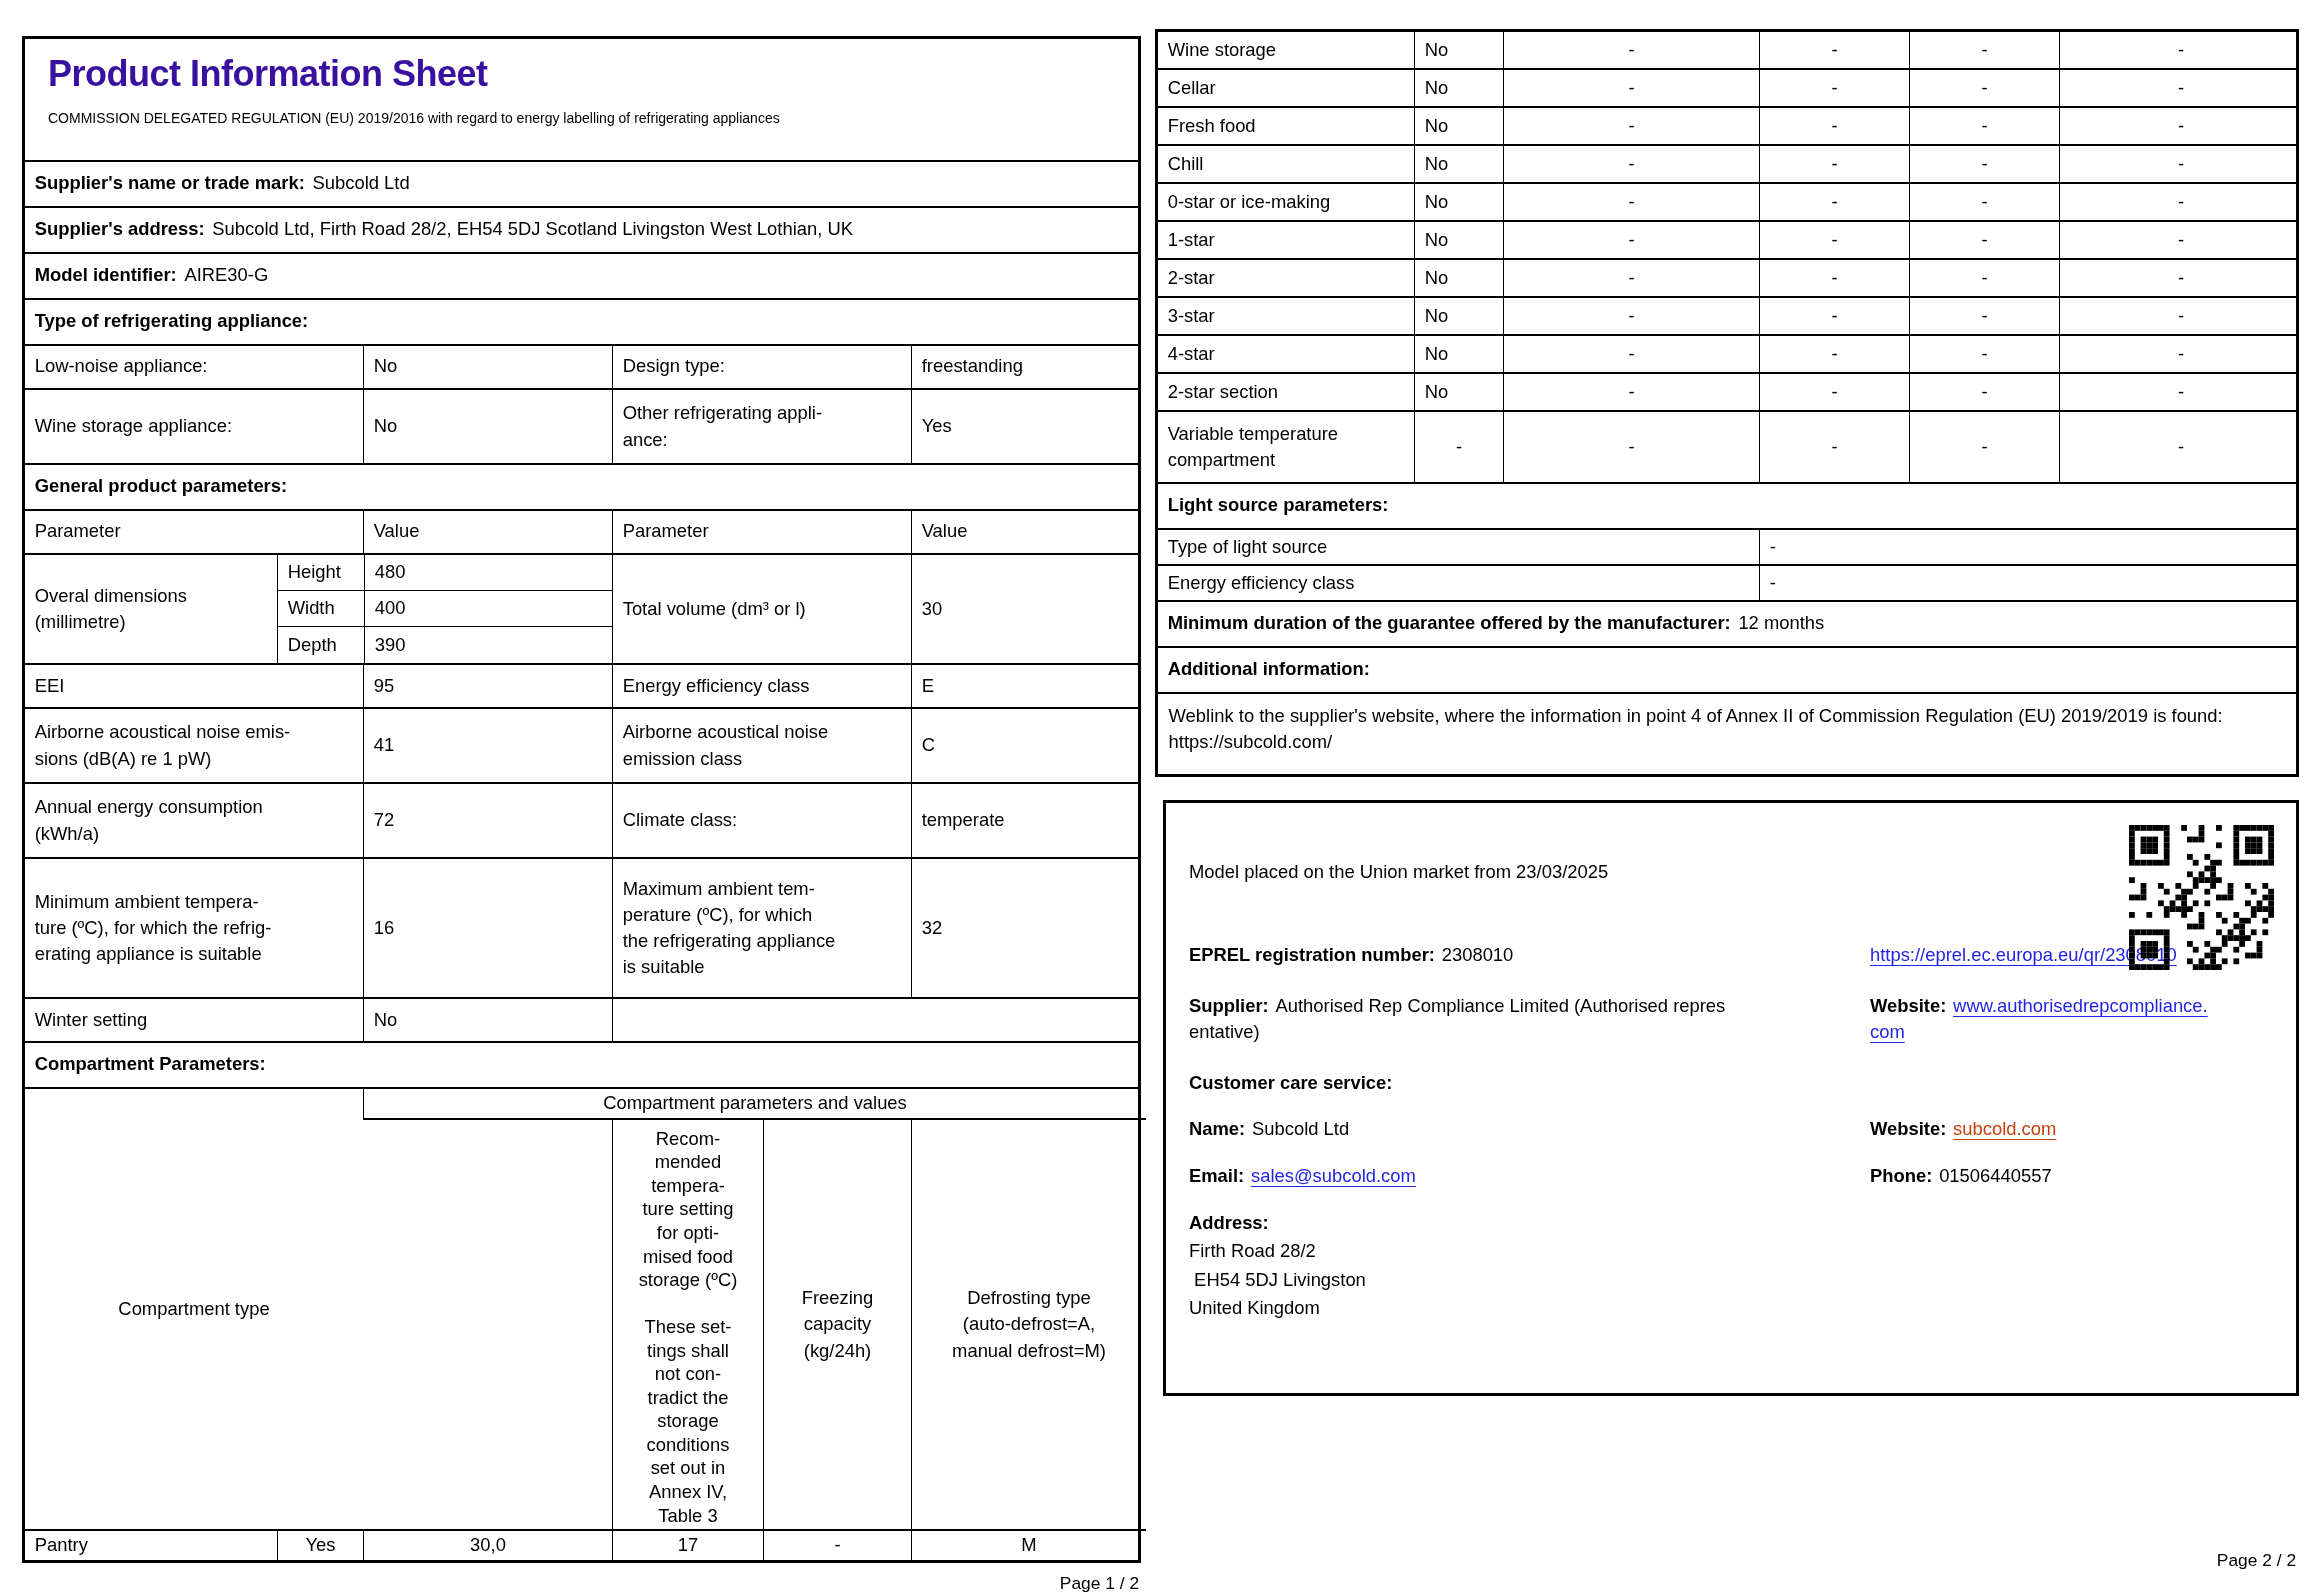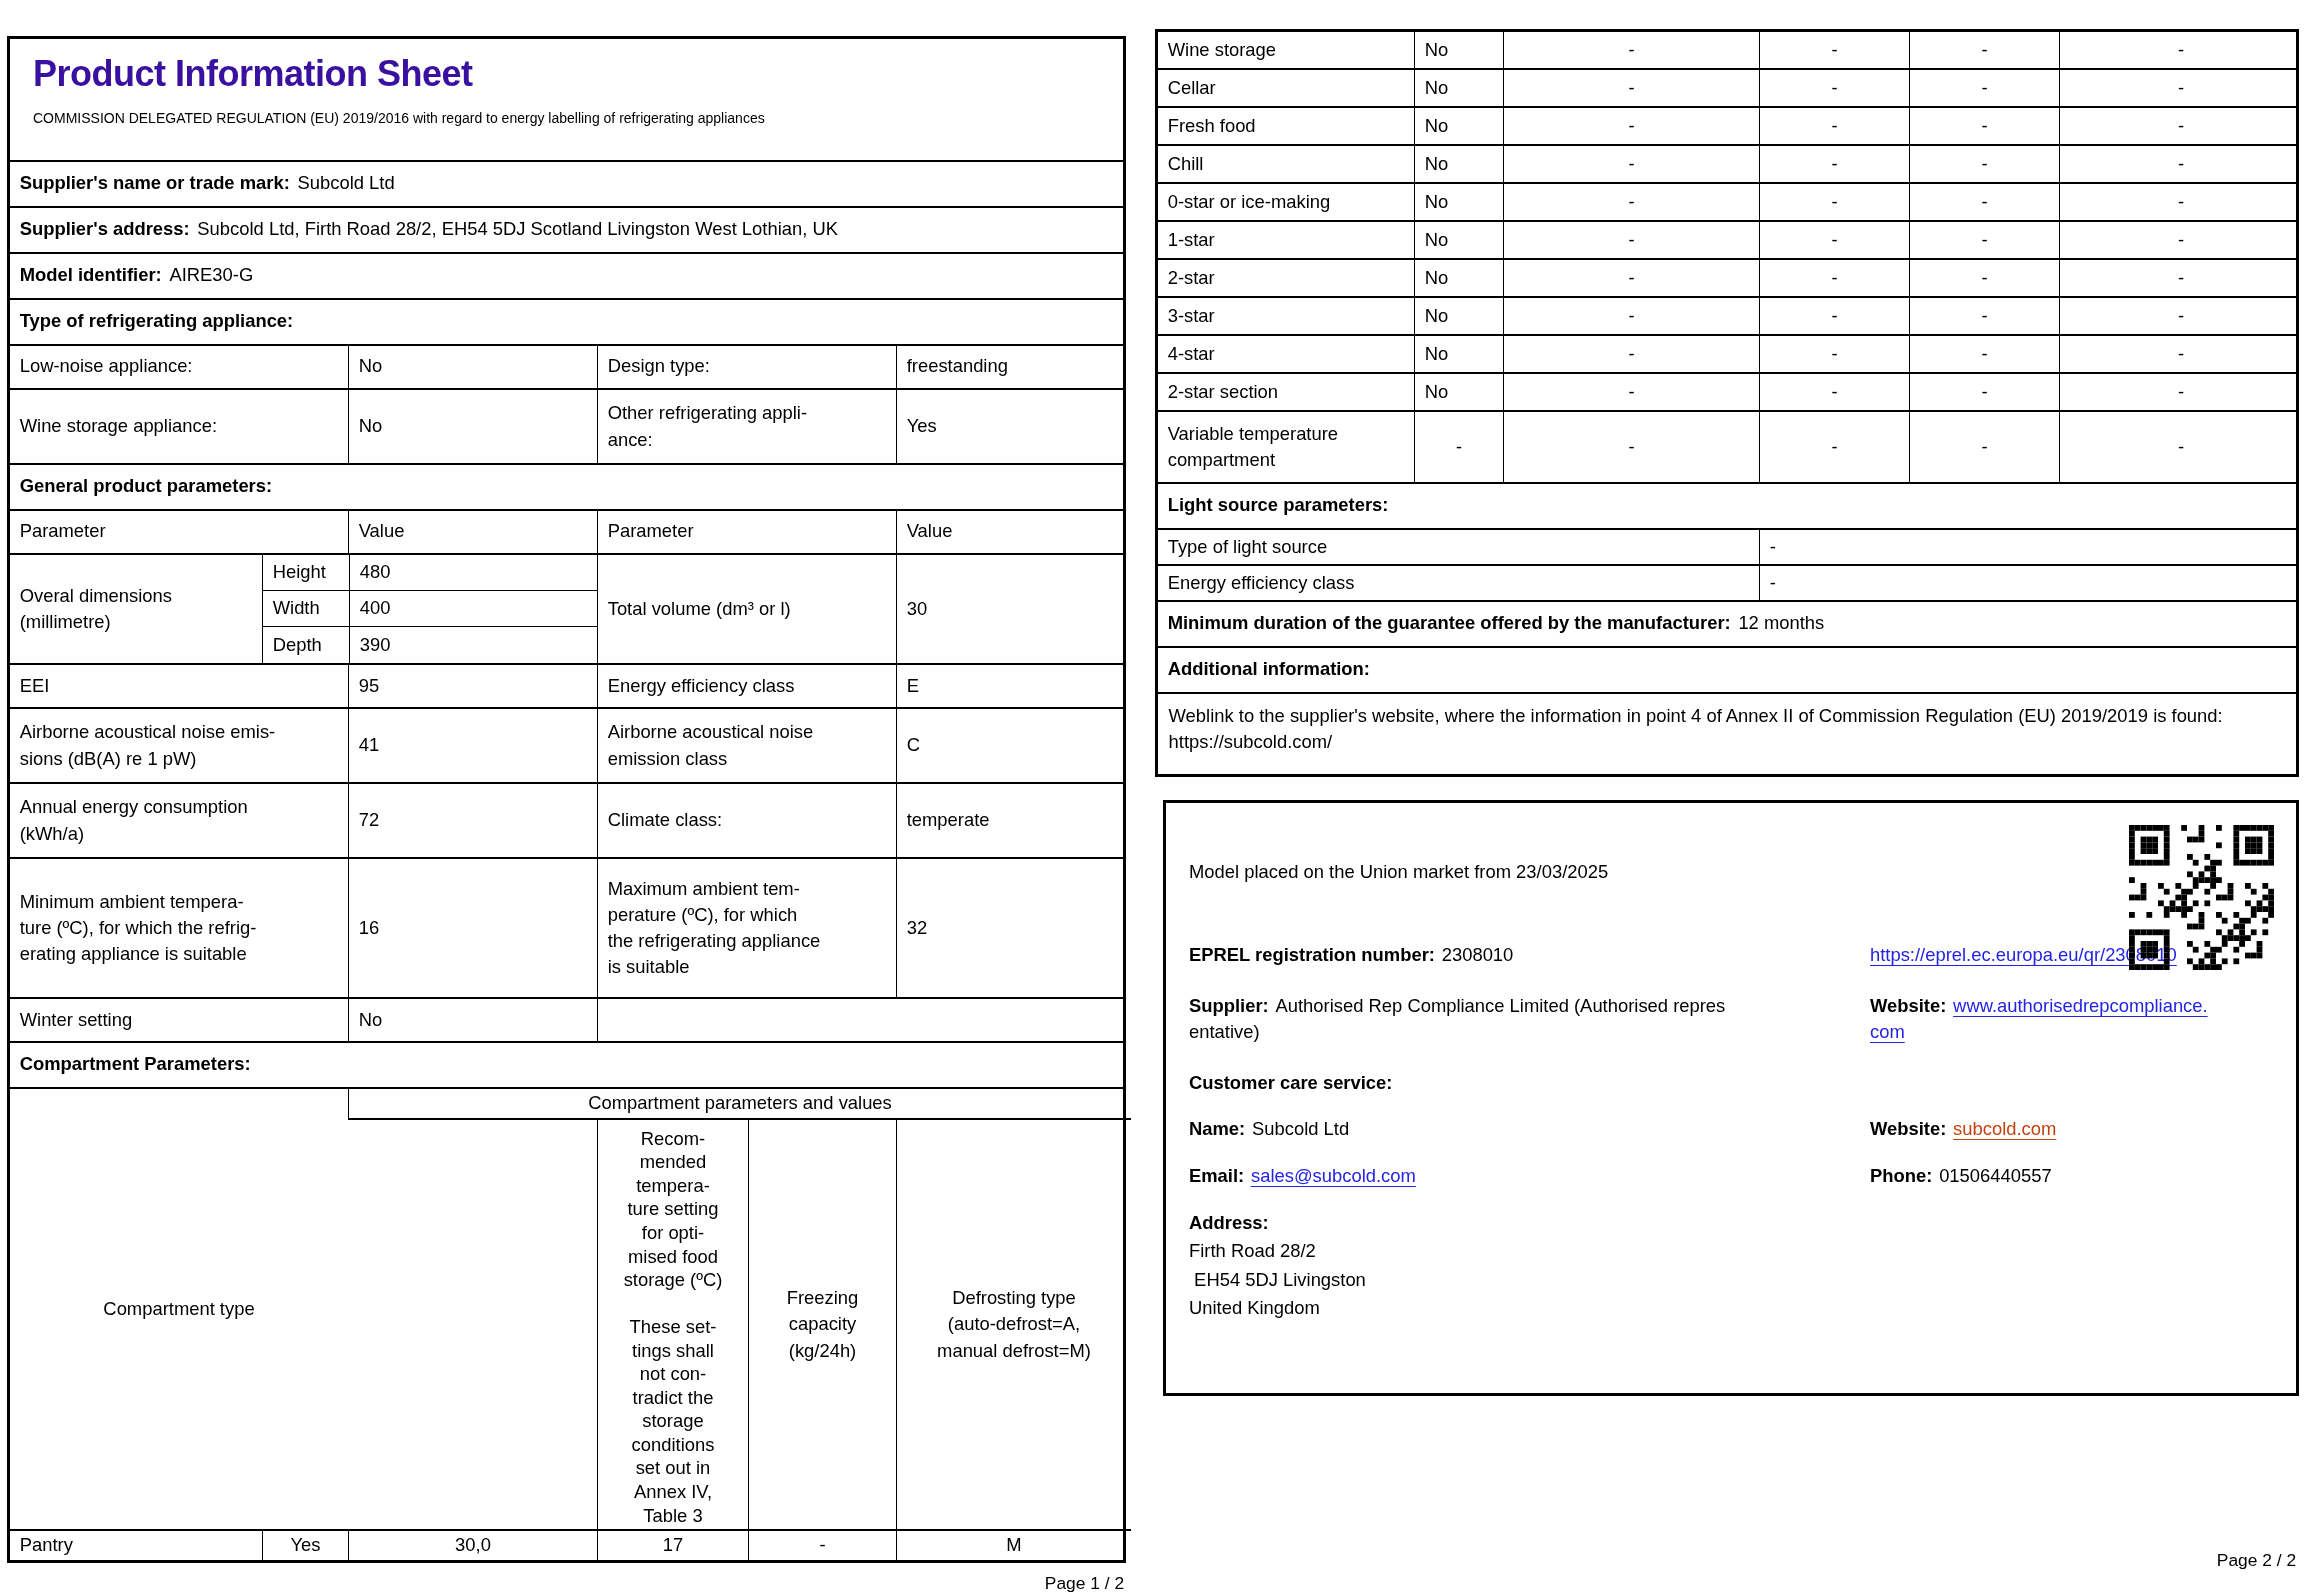--- a/index.html
+++ b/index.html
@@ -3,21 +3,21 @@
 <meta charset="utf-8">
 <style>
   * { margin:0; padding:0; box-sizing:border-box; }
   html,body { background:#ffffff; }
   body {
     width:2319px; height:1594px; position:relative;
     font-family:"Liberation Sans", sans-serif;
     font-size:18.4px; color:#000; line-height:1.42;
   }
   .page { position:absolute; }
-  #page-left  { left:7px;  top:36px;  width:1119px; }
+  #page-left  { left:22px;  top:36px;  width:1119px; }
   #page-right { left:1155px; top:29px; width:1144px; height:1546px; }
 
   .sheet { border:3.4px solid #000; background:#fff; }
   .row { border-bottom:2.4px solid #000; }
   .row:last-child { border-bottom:none; }
 
   .cell { display:flex; align-items:center; padding:3.9px 9.7px; }
   .cell span, .pre { white-space:pre-line; }
   .cell.top { align-items:flex-start; padding-top:6.8px; }
   .cell.ctr { justify-content:center; text-align:center; }

